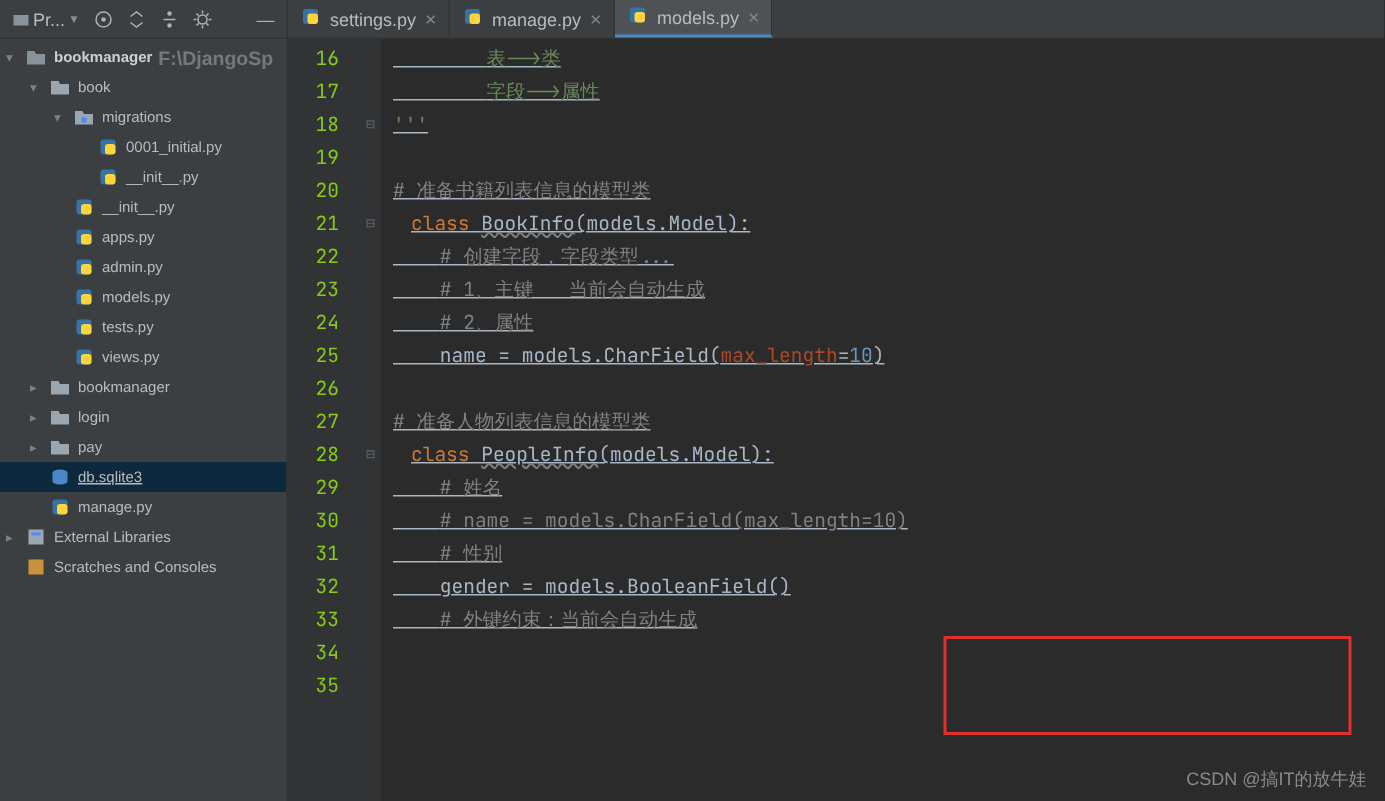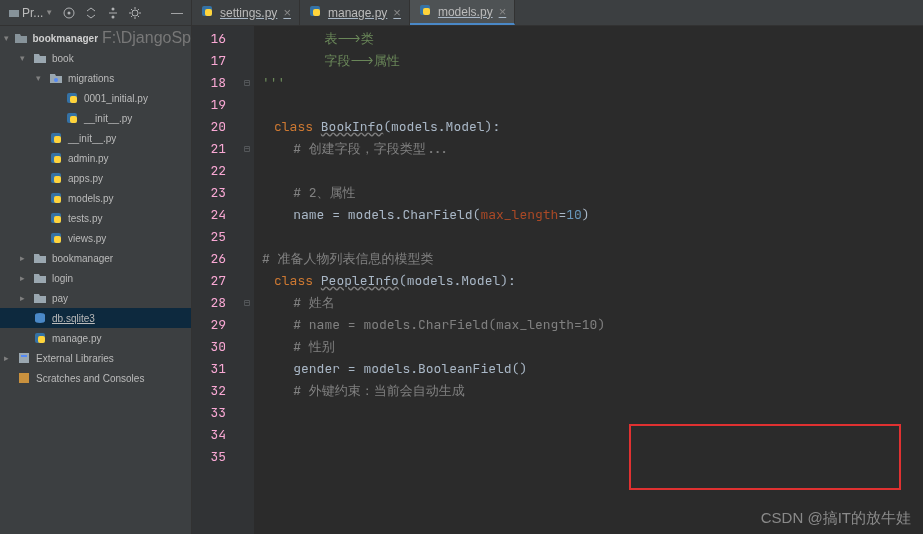--- a/index.html
+++ b/index.html
@@ -45,87 +45,86 @@
   padding-left: 4px;
   color: #bbbbbb;
   cursor: pointer;
   white-space: nowrap;
 }
 .tree-row.selected { background: #0d293e; text-decoration: underline; }
 .tree-row .arrow { width: 12px; color: #808080; font-size: 9px; }
 .tree-row .icn { width: 16px; display: flex; justify-content: center; margin-right: 4px; }
 .tree-row .lbl { font-size: 10px; }
 .tree-row .bold { font-weight: bold; color: #d0d0d0; }
-.tree-row .muted { color: #787878; padding-left: 4px; font-size: 16px; }
+.tree-row .muted { color: #787878; padding-left: 4px; font-size: 13px; font-weight: bold; }
 .icn svg { display: block; }
 
 
 .d0{padding-left:4px}.d1{padding-left:20px}.d2{padding-left:36px}
 .d3{padding-left:52px}
 
 
 .editor { flex: 1; display: flex; flex-direction: column; background: #2b2b2b; }
 .tabs {
   height: 26px;
   background: #3c3f41;
   display: flex;
   align-items: stretch;
   border-bottom: 1px solid #323232;
-  text-decoration: underline;
 }
 .tab {
   display: flex; align-items: center;
   padding: 0 8px;
   gap: 6px;
   border-right: 1px solid #323232;
   color: #bbb;
   cursor: pointer;
 }
 .tab.active { background: #4e5254; border-bottom: 2px solid #4a88c7; }
 .tab .close { color: #888; font-size: 13px; }
 .code-area { flex: 1; display: flex; font-family: "Consolas","JetBrains Mono",monospace; font-size: 13px; line-height: 22px; position: relative; }
 .gutter {
   width: 48px;
   background: #313335;
   text-align: right;
-  color: #f9a8d4;
+  color: #84cc16;
   padding-top: 2px;
 }
 .gutter div { padding-right: 14px; height: 22px; }
 .fold-col {
   width: 14px;
   background: #313335;
   padding-top: 2px;
 }
 .fold-col div { height: 22px; display:flex; align-items:center; justify-content:center; color:#606366; font-size:10px; }
 .code {
   flex: 1;
   padding-left: 8px;
   padding-top: 2px;
   position: relative;
 }
-.code-line { height: 22px; white-space: pre; }
+.code-line { height: 22px; white-space: pre; text-decoration: underline; }
 .c-kw { color: #cc7832; margin-left: 12px; }
 .c-str { color: #6a8759; }
 .c-num { color: #6897bb; }
 .c-com { color: #808080; }
 .c-id { color: #a9b7c6; }
 .c-param { color: #aa4926; }
 .c-cls { text-decoration: underline; text-decoration-style: wavy; text-decoration-color: #808080; text-align: right; }
 .red-box {
   position: absolute;
   border: 2px solid #e03131;
   pointer-events: none;
 }
 .watermark {
   position: absolute;
   right: 12px;
   bottom: 6px;
   color: #a9a9a9;
-  font-size: 15px;
+  font-size: 12px;
   opacity: 0.75;
 }
 </style>
 </head>
 <body>
 
 <div class="root">
   <div class="sidebar">
     <div class="side-toolbar">
       <span class="tb-label">
@@ -222,31 +221,31 @@
           <span class="lbl">__init__.py</span>
         </div>
         <div class="tree-row d2">
           <span class="arrow"></span>
           <span class="icn">
             <svg width="14" height="14">
               <rect x="2" y="2" width="10" height="10" rx="2" fill="#3572A5"></rect>
               <rect x="5" y="5" width="7" height="7" rx="2" fill="#FFD43B"></rect>
             </svg>
           </span>
+          <span class="lbl">apps.py</span>
+        </div>
+        <div class="tree-row d2">
+          <span class="arrow"></span>
+          <span class="icn">
+            <svg width="14" height="14">
+              <rect x="2" y="2" width="10" height="10" rx="2" fill="#3572A5"></rect>
+              <rect x="5" y="5" width="7" height="7" rx="2" fill="#FFD43B"></rect>
+            </svg>
+          </span>
           <span class="lbl">admin.py</span>
-        </div>
-        <div class="tree-row d2">
-          <span class="arrow"></span>
-          <span class="icn">
-            <svg width="14" height="14">
-              <rect x="2" y="2" width="10" height="10" rx="2" fill="#3572A5"></rect>
-              <rect x="5" y="5" width="7" height="7" rx="2" fill="#FFD43B"></rect>
-            </svg>
-          </span>
-          <span class="lbl">apps.py</span>
         </div>
         <div class="tree-row d2">
           <span class="arrow"></span>
           <span class="icn">
             <svg width="14" height="14">
               <rect x="2" y="2" width="10" height="10" rx="2" fill="#3572A5"></rect>
               <rect x="5" y="5" width="7" height="7" rx="2" fill="#FFD43B"></rect>
             </svg>
           </span>
           <span class="lbl">models.py</span>
@@ -411,23 +410,24 @@
           <div></div>
           <div></div>
           <div></div>
         </div>
       <div class="code" id="code">
         <div class="red-box" id="redbox" style="left: 375px; top: 398px; width: 272px; height: 66px;"></div>
       <div class="code-line"><span class="c-id">        </span><span class="c-str">表--&gt;类</span></div>
           <div class="code-line"><span class="c-id">        </span><span class="c-str">字段--&gt;属性</span></div>
           <div class="code-line"><span class="c-str">'''</span></div>
           <div class="code-line"></div>
+          <div class="code-line"><span class="c-com"># 准备书籍列表信息的模型类</span></div>
           <div class="code-line"><span class="c-kw">class </span><span class="c-cls">BookInfo</span><span class="c-id">(models.Model):</span></div>
           <div class="code-line"><span class="c-id">    </span><span class="c-com"># 创建字段，字段类型...</span></div>
-          <div class="code-line"><span class="c-id">    </span></div>
+          <div class="code-line"><span class="c-id">    </span><span class="c-com"># 1、主键   当前会自动生成</span></div>
           <div class="code-line"><span class="c-id">    </span><span class="c-com"># 2、属性</span></div>
           <div class="code-line"><span class="c-id">    name = models.CharField(</span><span class="c-param">max_length</span><span class="c-id">=</span><span class="c-num">10</span><span class="c-id">)</span></div>
           <div class="code-line"></div>
           <div class="code-line"><span class="c-com"># 准备人物列表信息的模型类</span></div>
           <div class="code-line"><span class="c-kw">class </span><span class="c-cls">PeopleInfo</span><span class="c-id">(models.Model):</span></div>
           <div class="code-line"><span class="c-id">    </span><span class="c-com"># 姓名</span></div>
           <div class="code-line"><span class="c-id">    </span><span class="c-com"># name = models.CharField(max_length=10)</span></div>
           <div class="code-line"><span class="c-id">    </span><span class="c-com"># 性别</span></div>
           <div class="code-line"><span class="c-id">    gender = models.BooleanField()</span></div>
           <div class="code-line"><span class="c-id">    </span><span class="c-com"># 外键约束：当前会自动生成</span></div>

